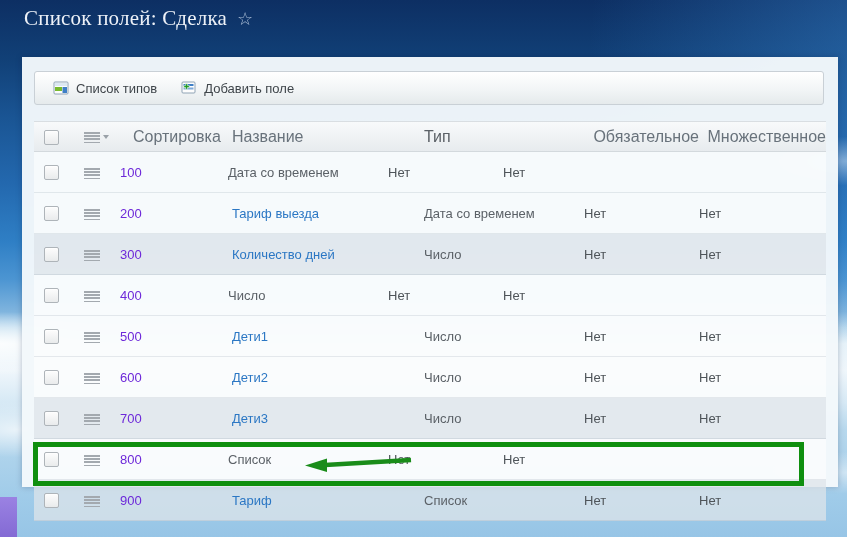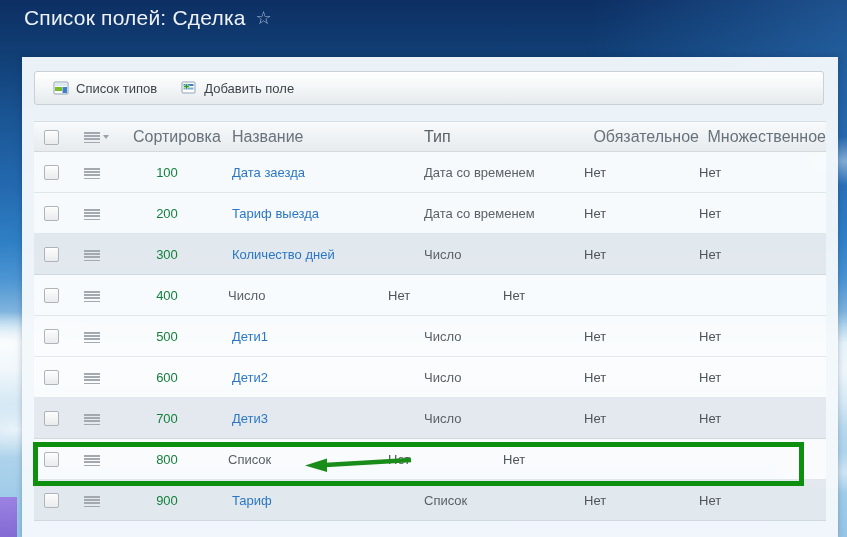--- a/index.html
+++ b/index.html
@@ -24,26 +24,26 @@
   }
   .purple-patch{
     position:absolute;left:0;top:497px;width:17px;height:40px;
     background:linear-gradient(180deg,#9a7ae2,#8160d2);
     opacity:.9;
   }
   
   .page-title{
     position:absolute;left:24px;top:6px;margin:0;
     font-size:21px;font-weight:400;color:#eef2f8;letter-spacing:.2px;
-    display:flex;align-items:center;gap:10px;
+    display:flex;align-items:center;gap:10px;font-family:Liberation Serif, serif;
   }
   .star{font-size:18px;color:#a9bdd6;line-height:1;cursor:pointer;}
   
   .panel{
-    position:absolute;left:22px;top:57px;width:816px;height:480px;
+    position:absolute;left:22px;top:57px;width:816px;height:430px;
     background:rgba(243,248,251,.97);
     box-shadow:0 0 6px rgba(0,20,60,.25);
   }
   
   .toolbar{
     position:absolute;left:12px;top:14px;width:790px;height:34px;
     border:1px solid #c9d0d6;border-radius:3px;
     background:linear-gradient(180deg,#ffffff 0%,#f2f5f6 55%,#e5eaec 100%);
     display:flex;align-items:center;padding:0 6px;box-sizing:border-box;
   }
@@ -68,21 +68,21 @@
     background:rgba(255,255,255,.55);
     font-size:13px;color:#4e5459;
   }
   .grid-row:nth-child(4n+3),
   .grid-row:nth-child(9){background:rgba(222,228,233,.75);}
   .cell{box-sizing:border-box;}
   .c-cb{width:46px;padding-left:10px;}
   .c-drag{width:40px;padding-left:4px;}
   .c-sort{width:108px;}
   .grid-header .c-sort{padding-left:13px;}
-  .grid-row  .c-sort{text-align:center;padding-right:14px;color:#15803d;}
+  .grid-row  .c-sort{text-align:left;padding-right:14px;color:#6d28d9;}
   .c-name{width:196px;padding-left:4px;}
   .c-type{width:160px;color:#5b6167;}
   .c-req{width:115px;}
   .c-mult{flex:1;}
   .grid-row .c-req,.grid-row .c-mult{}
   .grid-header .c-req,.grid-header .c-mult{text-align:right;}
   .link{color:#2b77c4;text-decoration:none;cursor:pointer;}
   
   .checkbox{
     display:inline-block;width:13px;height:13px;
@@ -166,23 +166,20 @@
       </div>
       <div id="grid-body">
   <div class="grid-row">
     <div class="cell c-cb">
       <span class="checkbox"></span>
     </div>
     <div class="cell c-drag">
       <span class="hamburger"></span>
     </div>
     <div class="cell c-sort">100</div>
-    <div class="cell c-name">
-      <a class="link">Дата заезда</a>
-    </div>
     <div class="cell c-type">Дата со временем</div>
     <div class="cell c-req">Нет</div>
     <div class="cell c-mult">Нет</div>
   </div>
 
   <div class="grid-row">
     <div class="cell c-cb">
       <span class="checkbox"></span>
     </div>
     <div class="cell c-drag">

